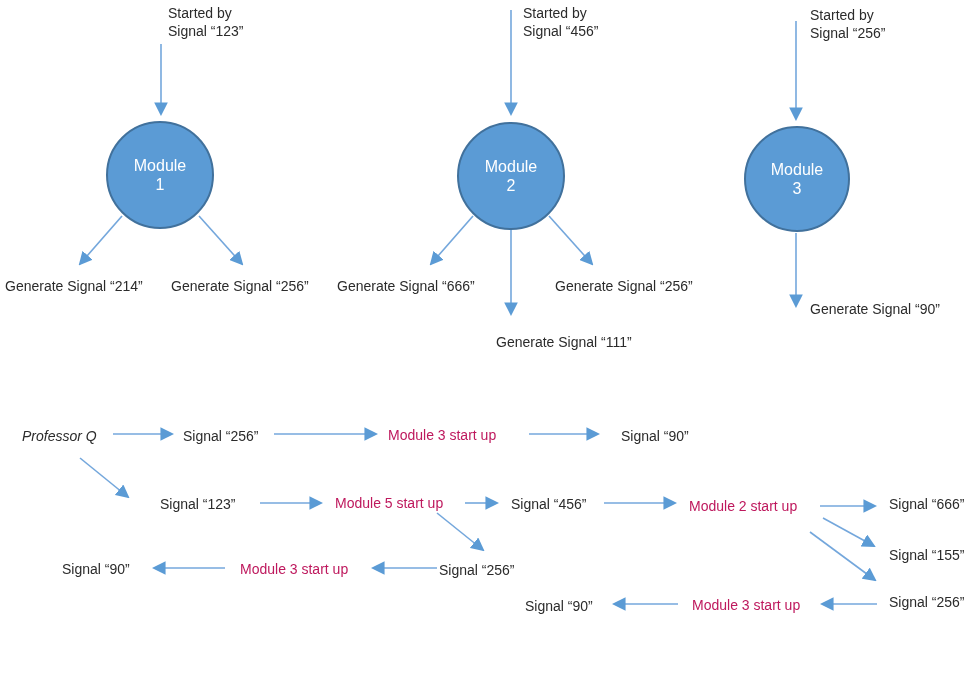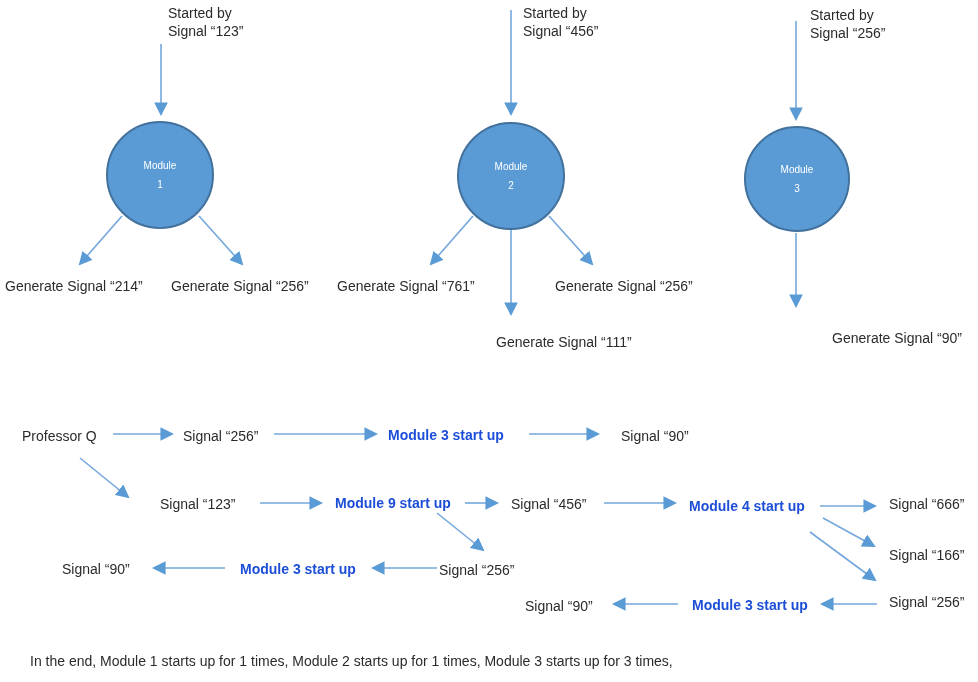--- a/index.html
+++ b/index.html
@@ -12,38 +12,38 @@
     overflow: hidden;
   }
   .lbl {
     position: absolute;
     font-size: 14px;
     color: #2b2b2b;
     white-space: nowrap;
     line-height: 18px;
   }
   .lbl.bold {
-    font-weight: bold;
-    color: #1d4ed8;
+    font-weight: normal;
+    color: #be185d;
   }
   .module-circle {
     position: absolute;
     width: 108px;
     height: 108px;
     border-radius: 50%;
     background: #5b9bd5;
     border: 2px solid #41719c;
     box-sizing: border-box;
     display: flex;
     flex-direction: column;
     align-items: center;
     justify-content: center;
     text-align: center;
     color: #ffffff;
-    font-size: 10px;
+    font-size: 16px;
     line-height: 19px;
   }
   svg.arrows {
     position: absolute;
     left: 0; top: 0;
     width: 978px; height: 682px;
   }
   svg.arrows line {
     stroke: #74a7dc;
     stroke-width: 1.6;
@@ -103,47 +103,46 @@
   </div>
   <div class="lbl" style="left:5px; top:277px;">Generate Signal “214”</div>
   <div class="lbl" style="left:171px; top:277px;">Generate Signal “256”</div>
 
   <div class="lbl" style="left:523px; top:4px;">Started by</div>
   <div class="lbl" style="left:523px; top:22px;">Signal “456”</div>
   <div class="module-circle" style="left:457px; top:122px;">
     <span>Module</span>
     <span>2</span>
   </div>
-  <div class="lbl" style="left:337px; top:277px;">Generate Signal “761”</div>
+  <div class="lbl" style="left:337px; top:277px;">Generate Signal “666”</div>
   <div class="lbl" style="left:555px; top:277px;">Generate Signal “256”</div>
   <div class="lbl" style="left:460px; top:333px;margin-left:36px;">Generate Signal “111”</div>
 
   <div class="lbl" style="left:810px; top:6px;">Started by</div>
   <div class="lbl" style="left:810px; top:24px;">Signal “256”</div>
   <div class="module-circle" style="left:744px; top:126px; width:106px; height:106px;">
     <span>Module</span>
     <span>3</span>
   </div>
-  <div class="lbl" style="left:832px; top:300px;margin-top:29px;">Generate Signal “90”</div>
+  <div class="lbl" style="left:810px; top:300px;">Generate Signal “90”</div>
 
-  <div class="lbl" style="left:22px; top:427px;">Professor Q</div>
+  <div class="lbl" style="left:22px; top:427px;font-style:italic;">Professor Q</div>
   <div class="lbl" style="left:183px; top:427px;">Signal “256”</div>
   <div class="lbl bold" style="left:388px; top:426px;">Module 3 start up</div>
   <div class="lbl" style="left:621px; top:427px;">Signal “90”</div>
 
   <div class="lbl" style="left:160px; top:495px;">Signal “123”</div>
-  <div class="lbl bold" style="left:335px; top:494px;">Module 9 start up</div>
+  <div class="lbl bold" style="left:335px; top:494px;">Module 5 start up</div>
   <div class="lbl" style="left:511px; top:495px;">Signal “456”</div>
-  <div class="lbl bold" style="left:689px; top:497px;">Module 4 start up</div>
+  <div class="lbl bold" style="left:689px; top:497px;">Module 2 start up</div>
   <div class="lbl" style="left:889px; top:495px;">Signal “666”</div>
-  <div class="lbl" style="left:889px; top:546px;">Signal “166”</div>
+  <div class="lbl" style="left:889px; top:546px;">Signal “155”</div>
 
   <div class="lbl" style="left:62px; top:560px;">Signal “90”</div>
   <div class="lbl bold" style="left:240px; top:560px;">Module 3 start up</div>
   <div class="lbl" style="left:439px; top:561px;">Signal “256”</div>
 
   <div class="lbl" style="left:525px; top:597px;">Signal “90”</div>
   <div class="lbl bold" style="left:692px; top:596px;">Module 3 start up</div>
   <div class="lbl" style="left:889px; top:593px;">Signal “256”</div>
 
-  <div class="lbl" style="left:30px; top:652px;">In the end, Module 1 starts up for 1 times, Module 2 starts up for 1 times, Module 3 starts up for 3 times,</div>
 
 </div>
 
 </body></html>

